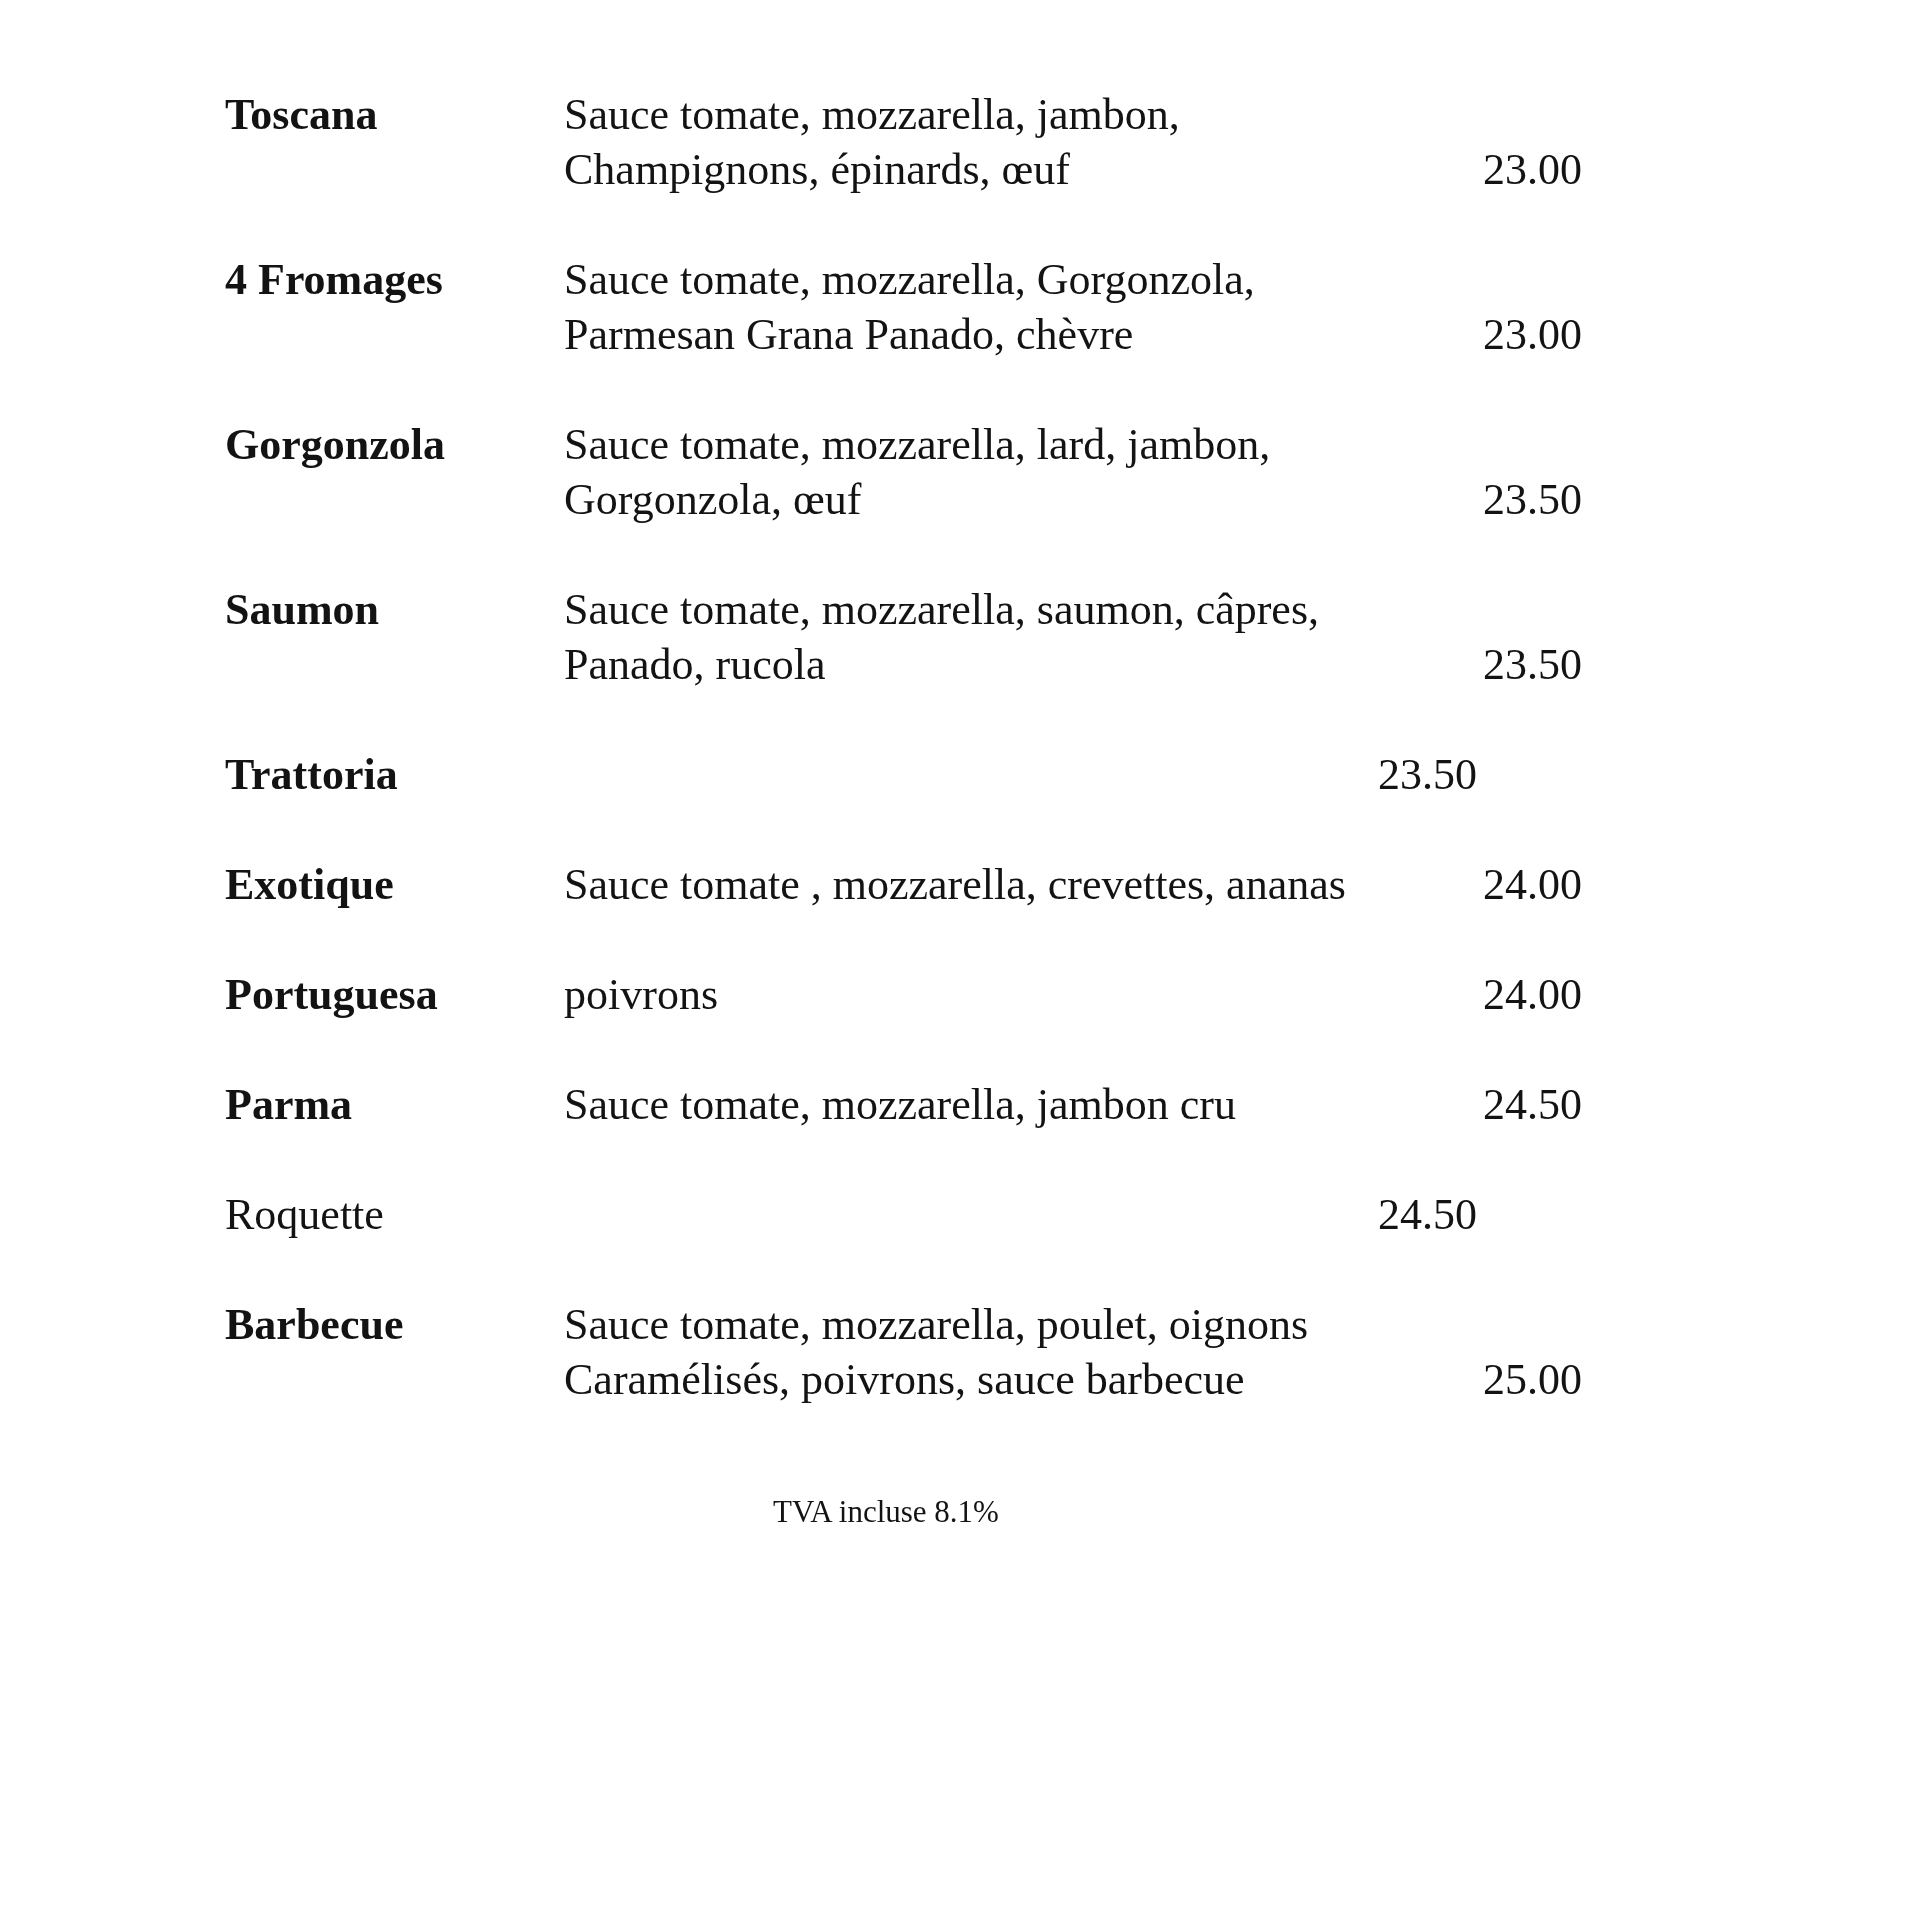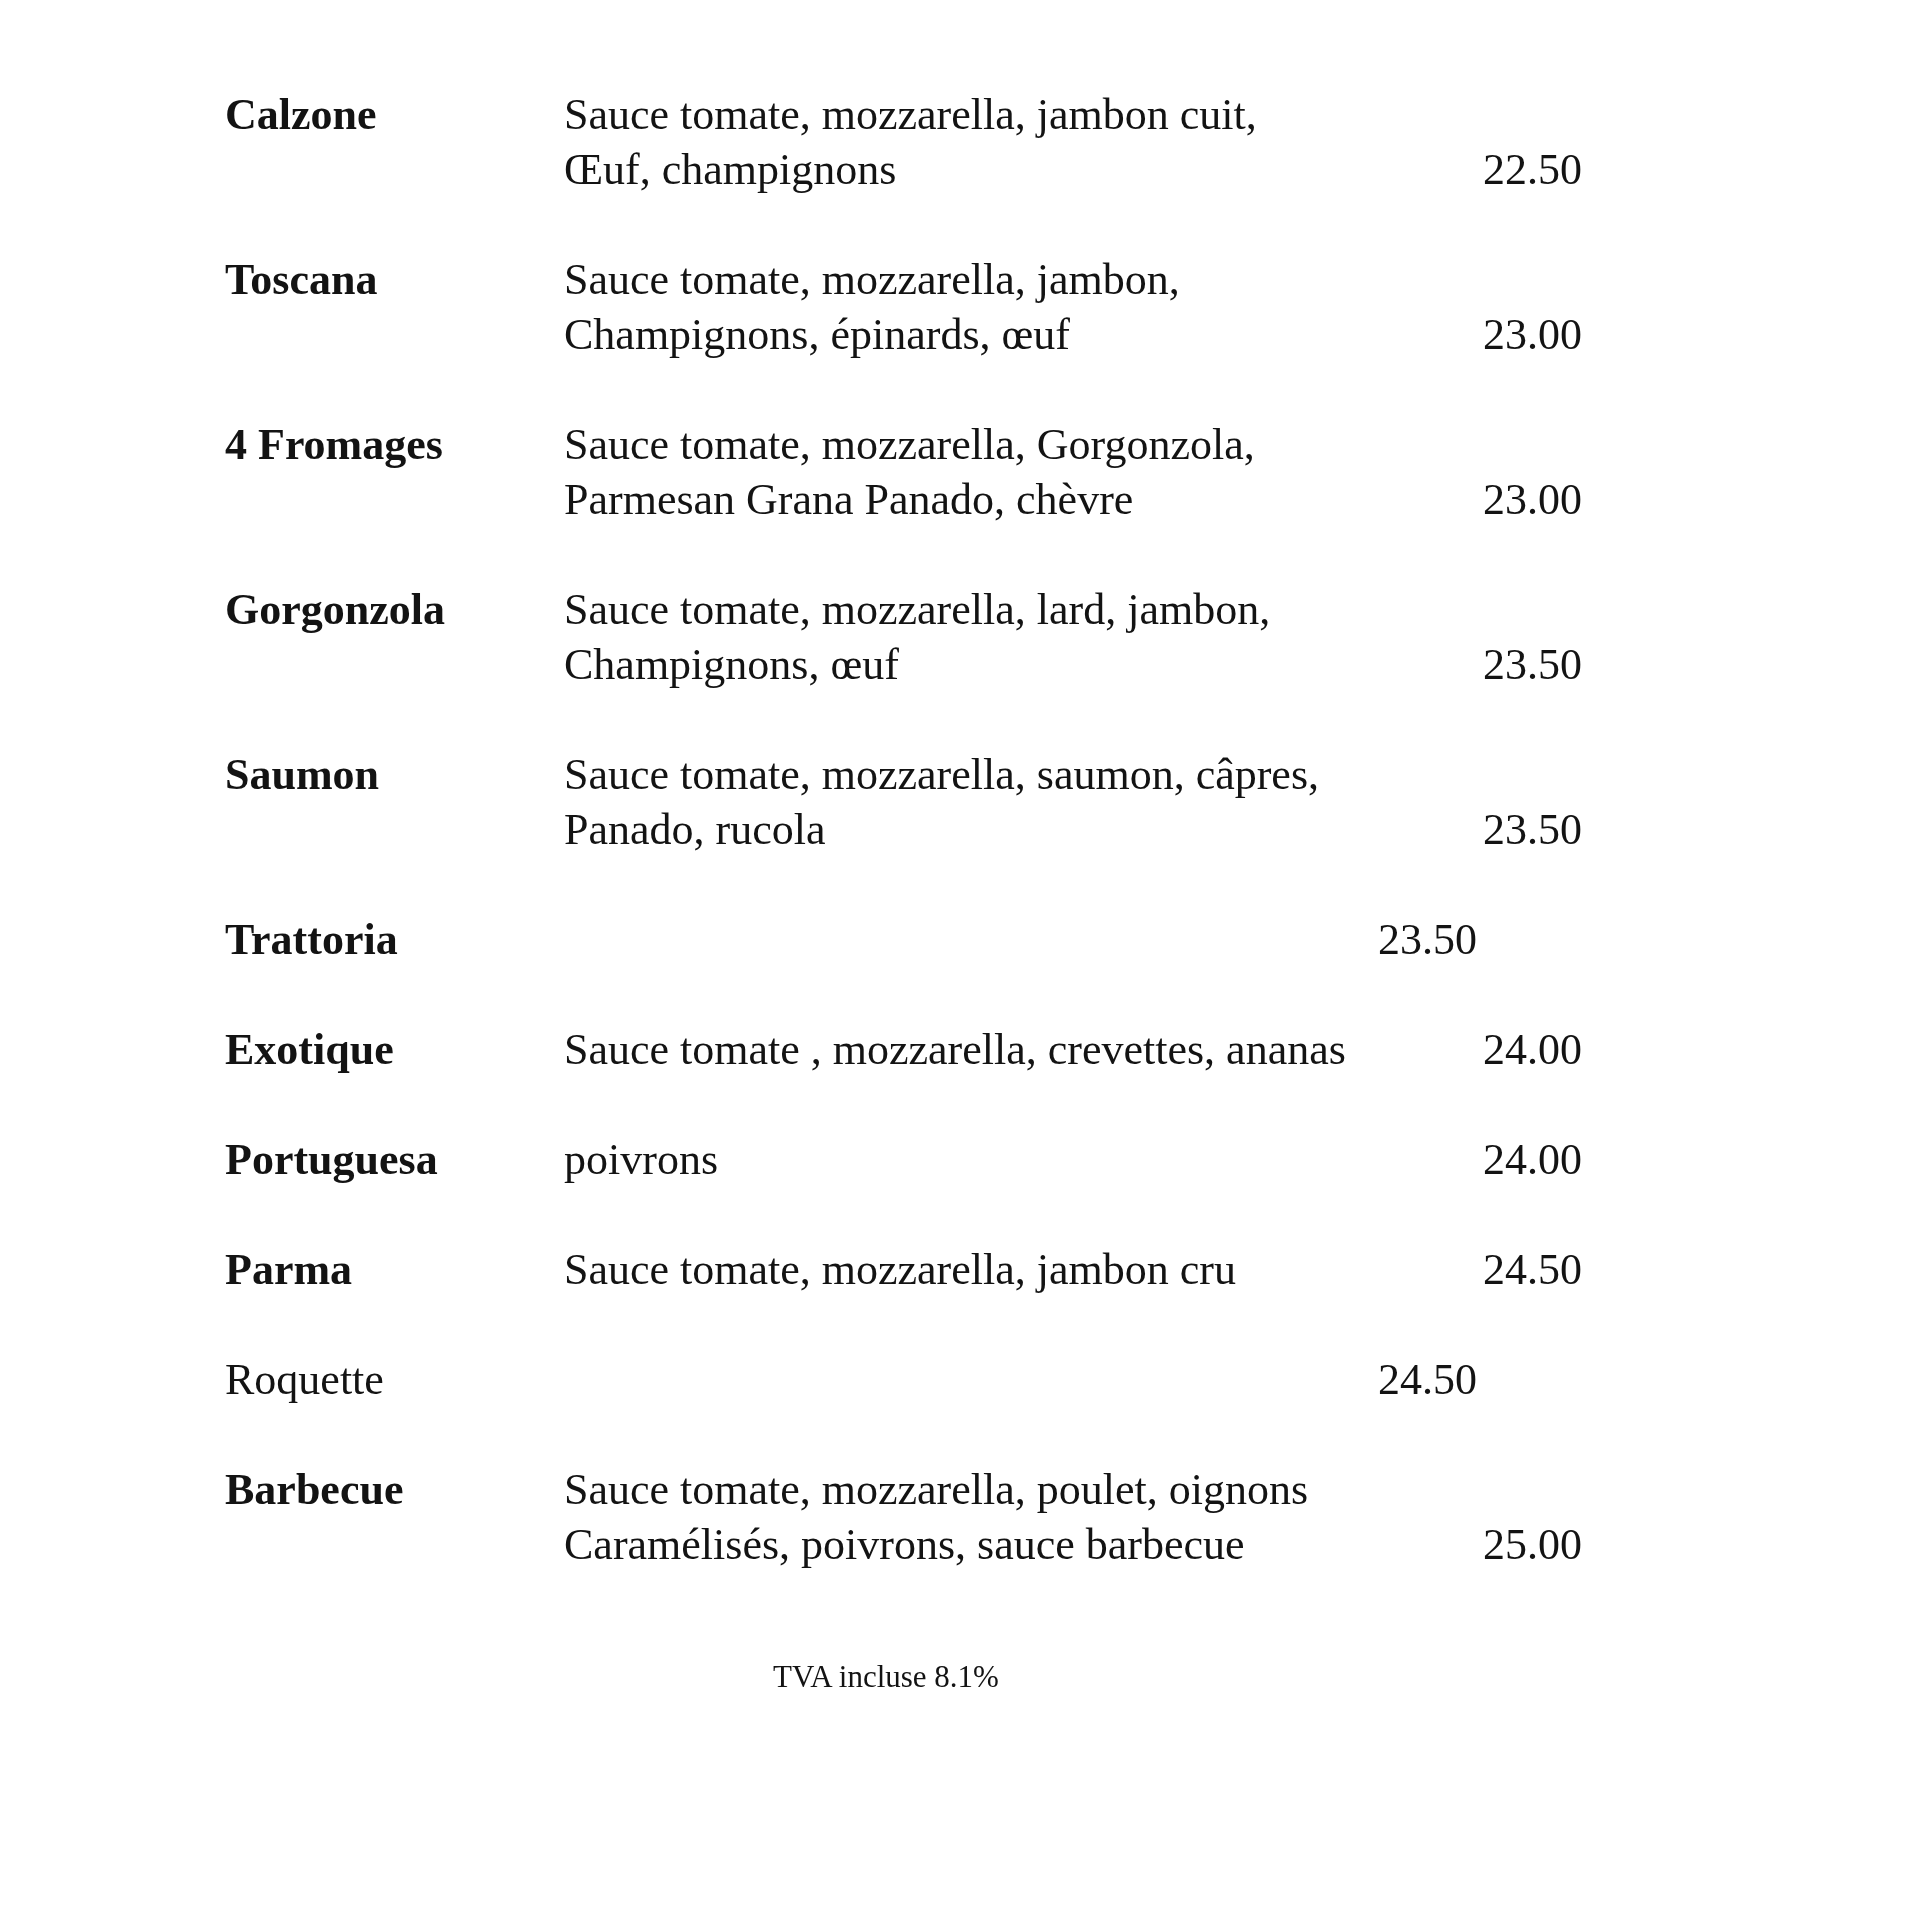--- a/index.html
+++ b/index.html
@@ -43,28 +43,20 @@
     line-height: 38px;
     text-align: center;
     color: #131313;
   }
 </style>
 </head>
 <body>
 
 <main class="menu">
   <section id="menu-list">
-  <div class="row">
-    <div class="name">Calzone</div>
-    <div class="desc">
-          <div>Sauce tomate, mozzarella, jambon cuit,</div>
-          <div>Œuf, champignons</div>
-        </div>
-    <div class="price">22.50</div>
-  </div>
 
   <div class="row">
     <div class="name">Toscana</div>
     <div class="desc">
           <div>Sauce tomate, mozzarella, jambon,</div>
           <div>Champignons, épinards, œuf</div>
         </div>
     <div class="price">23.00</div>
   </div>
 
@@ -74,21 +66,21 @@
           <div>Sauce tomate, mozzarella, Gorgonzola,</div>
           <div>Parmesan Grana Panado, chèvre</div>
         </div>
     <div class="price">23.00</div>
   </div>
 
   <div class="row">
     <div class="name">Gorgonzola</div>
     <div class="desc">
           <div>Sauce tomate, mozzarella, lard, jambon,</div>
-          <div>Champignons, œuf</div>
+          <div>Gorgonzola, œuf</div>
         </div>
     <div class="price">23.50</div>
   </div>
 
   <div class="row">
     <div class="name">Saumon</div>
     <div class="desc">
           <div>Sauce tomate, mozzarella, saumon, câpres,</div>
           <div>Panado, rucola</div>
         </div>

